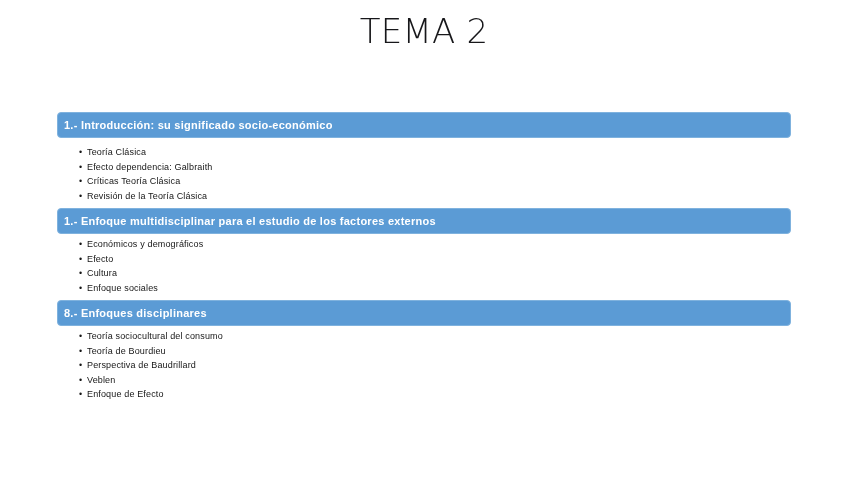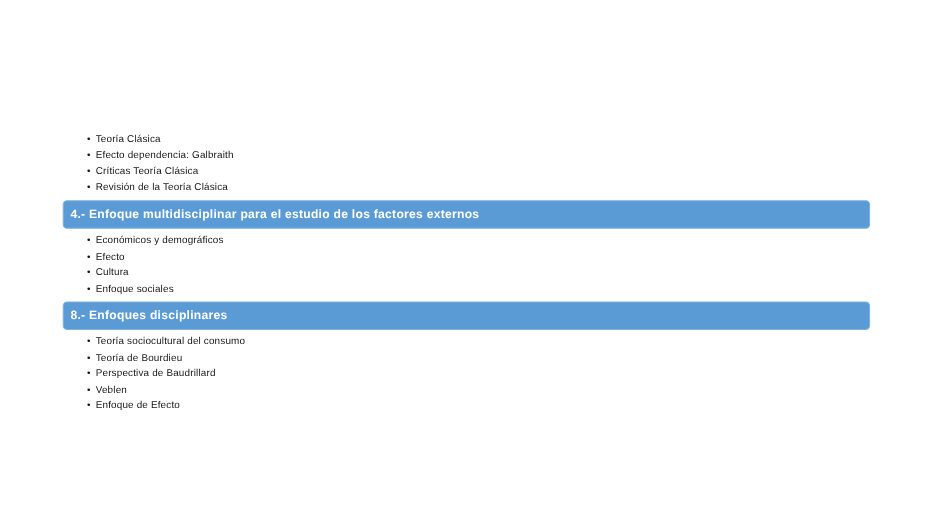--- a/index.html
+++ b/index.html
@@ -102,41 +102,43 @@
 
   .bullets-pad-top { height: 3px; }
   .bullets-pad-bottom { height: 5px; }
 </style>
 </head>
 <body>
 
 <div class="slide">
 
   <div class="title-block">
+    <span class="title-line">TEMA 2</span>
   </div>
 
   <div class="outline">
 
     <div class="section">
+      <div class="section-bar">1.- Introducción: su significado socio-económico</div>
       <div class="gap-after-bar"></div>
     </div>
 
     <div class="section">
       <div class="bullets-pad-top"></div>
       <ul class="bullets">
         <li><span class="dot">•</span><span>Teoría Clásica</span></li>
         <li><span class="dot">•</span><span>Efecto dependencia: Galbraith</span></li>
         <li><span class="dot">•</span><span>Críticas Teoría Clásica</span></li>
         <li><span class="dot">•</span><span>Revisión de la Teoría Clásica</span></li>
       </ul>
       <div class="bullets-pad-bottom"></div>
     </div>
 
     <div class="section">
-      <div class="section-bar">4.- Enfoque multidisciplinar para el estudio de los factores externos</div>
+      <div class="section-bar">1.- Enfoque multidisciplinar para el estudio de los factores externos</div>
       <div class="bullets-pad-top"></div>
       <ul class="bullets">
         <li><span class="dot">•</span><span>Económicos y demográficos</span></li>
         <li><span class="dot">•</span><span>Efecto</span></li>
         <li><span class="dot">•</span><span>Cultura</span></li>
         <li><span class="dot">•</span><span>Enfoque sociales</span></li>
       </ul>
       <div class="bullets-pad-bottom"></div>
     </div>
 

